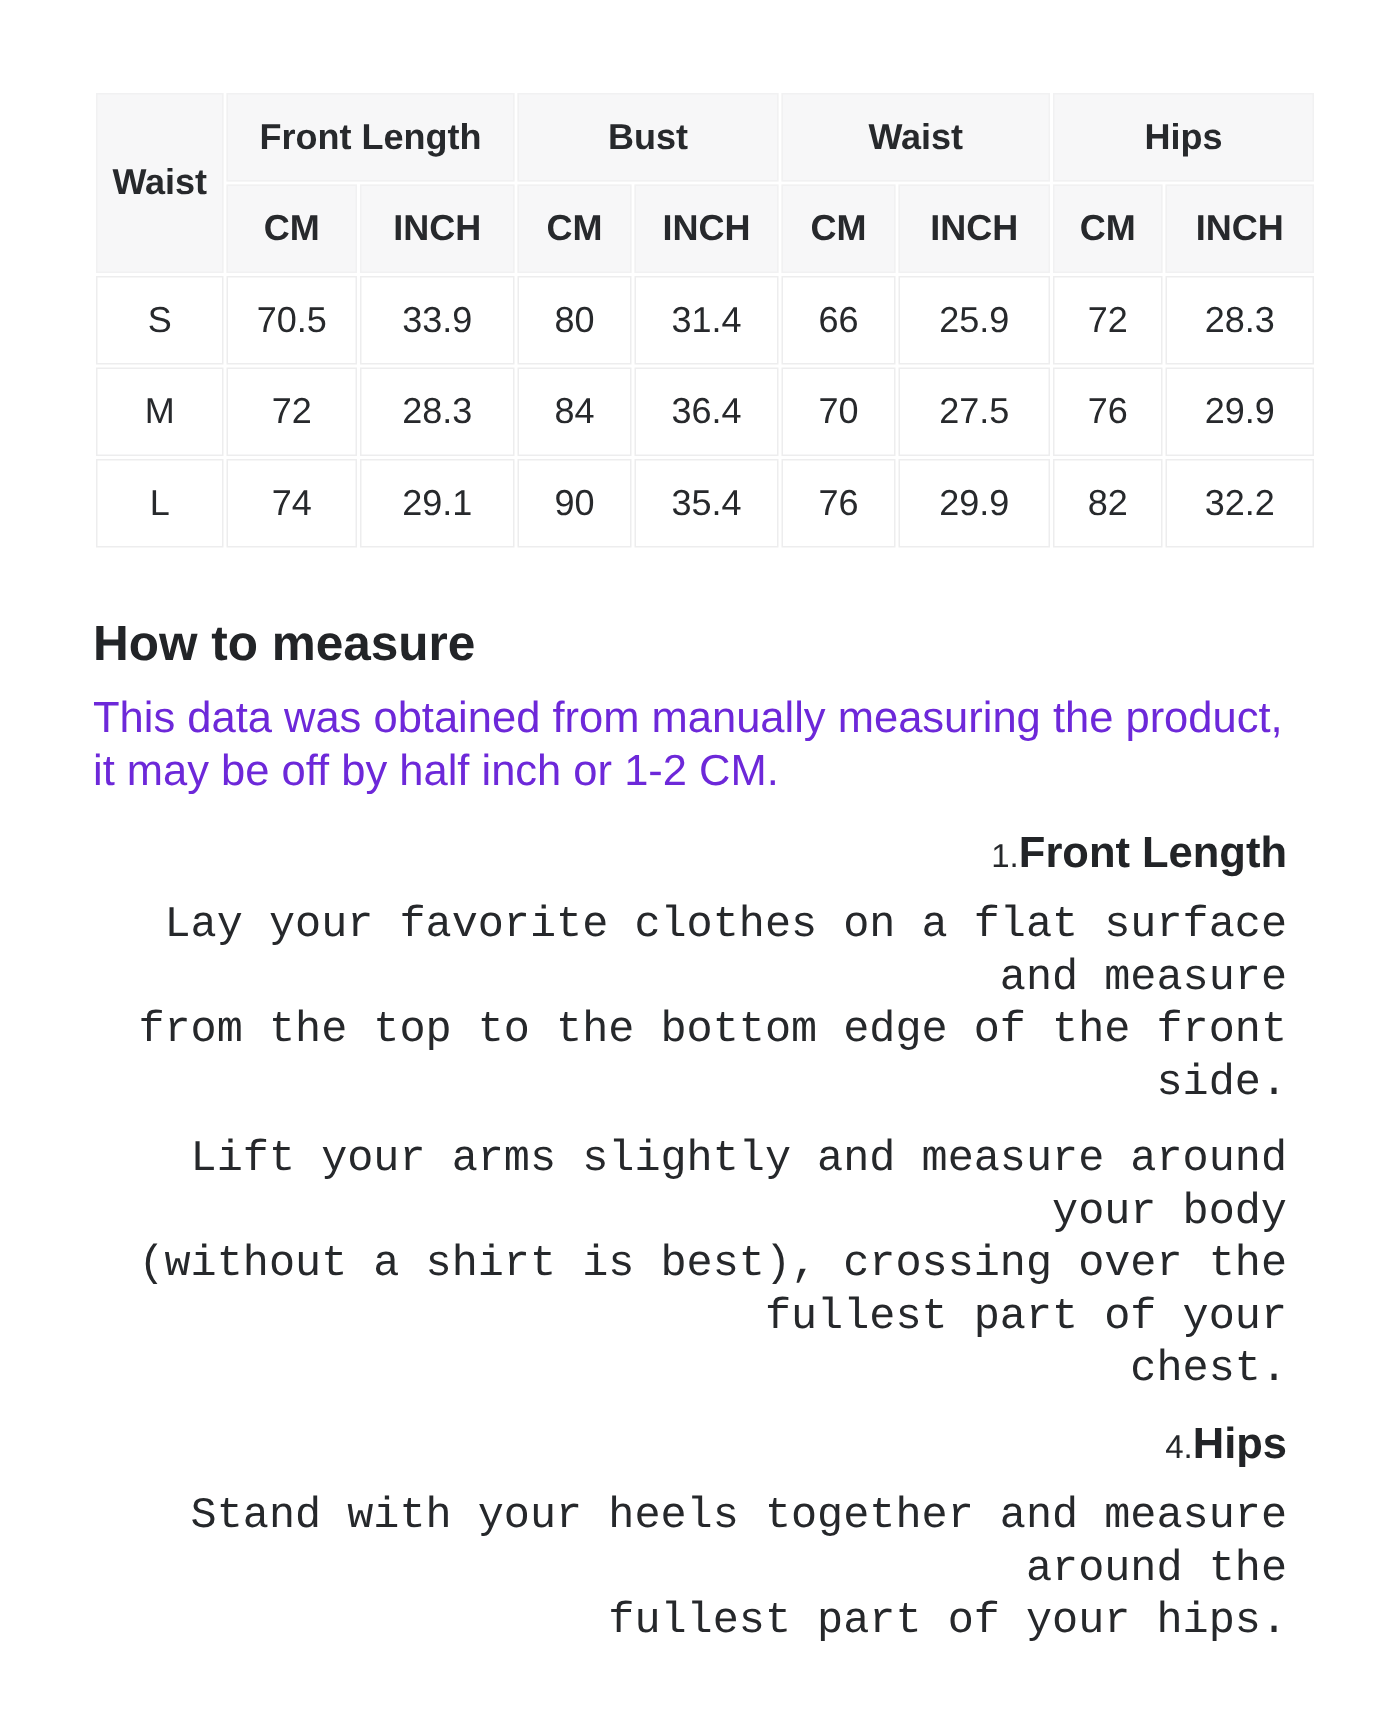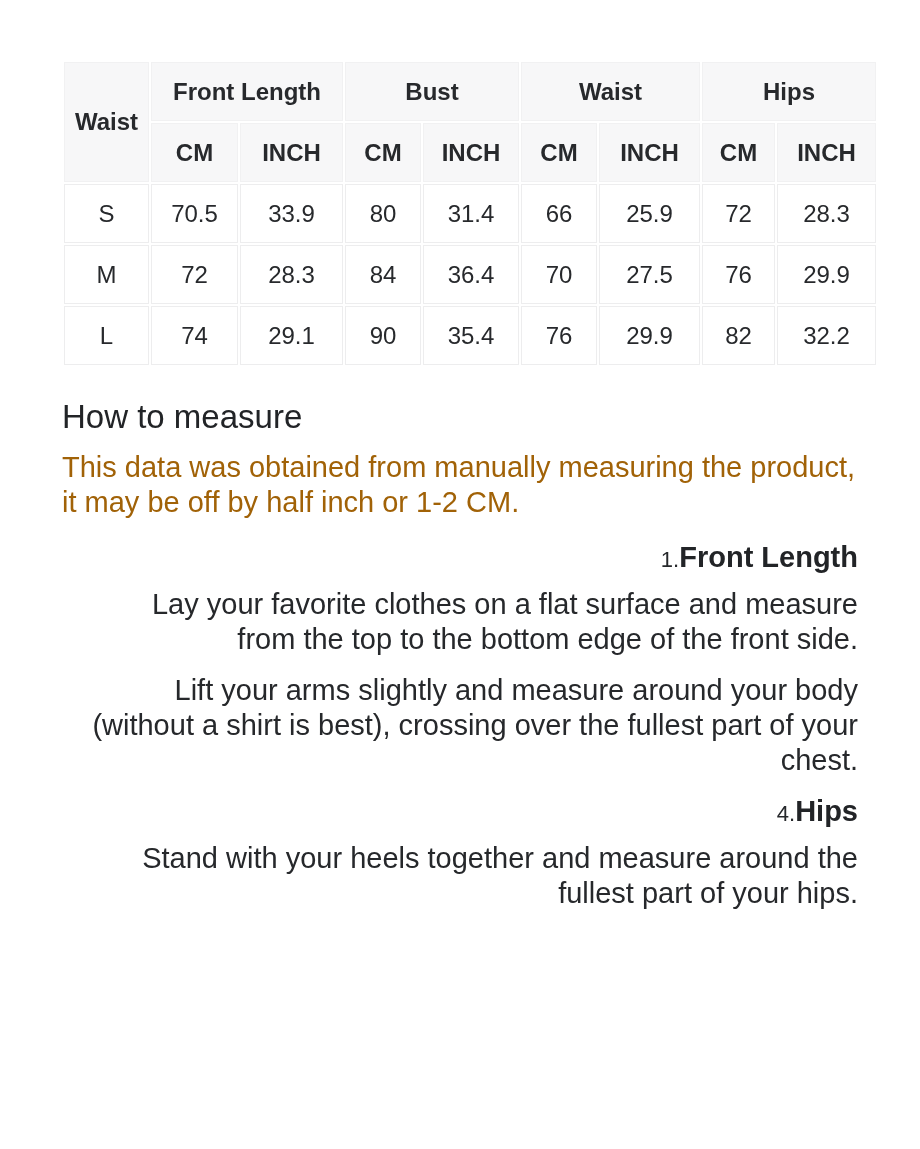--- a/index.html
+++ b/index.html
@@ -33,32 +33,32 @@
   }
   .size-chart td {
     background: #ffffff;
     border: 1px solid #ededee;
     font-weight: normal;
     color: #27292c;
   }
 
   
   .htm-title {
-    margin-top: 30px;
+    margin-top: 42px;
     font-size: 33px;
     line-height: 40px;
-    font-weight: normal;
+    font-weight: bold;
     color: #222427;
   }
   .htm-intro {
     margin-top: 13px;
     font-size: 29px;
     line-height: 35px;
     white-space: pre-line;
-    color: #a16207;
+    color: #6d28d9;
   }
   .steps { margin-top: 20px; }
   .step { margin-top: 16px; text-align: right; }
   .step:first-child { margin-top: 0; }
   .step-header { line-height: 34px; }
   .step-number {
     display: inline-block;
     width: 28px;
     font-size: 22px;
     color: #26282b;
@@ -68,20 +68,21 @@
     font-weight: bold;
     color: #222427;
   }
   .step-desc {
     margin: 8px 0 0 28px;
     font-size: 29px;
     line-height: 35px;
     white-space: pre-line;
     color: #26282b;
     max-width: 772px;
+    font-family: Liberation Mono, monospace;
   }
 </style>
 </head>
 <body>
 
 <table class="size-chart">
   <colgroup>
     <col style="width:85px">
       <col style="width:87px">
       <col style="width:103px">

